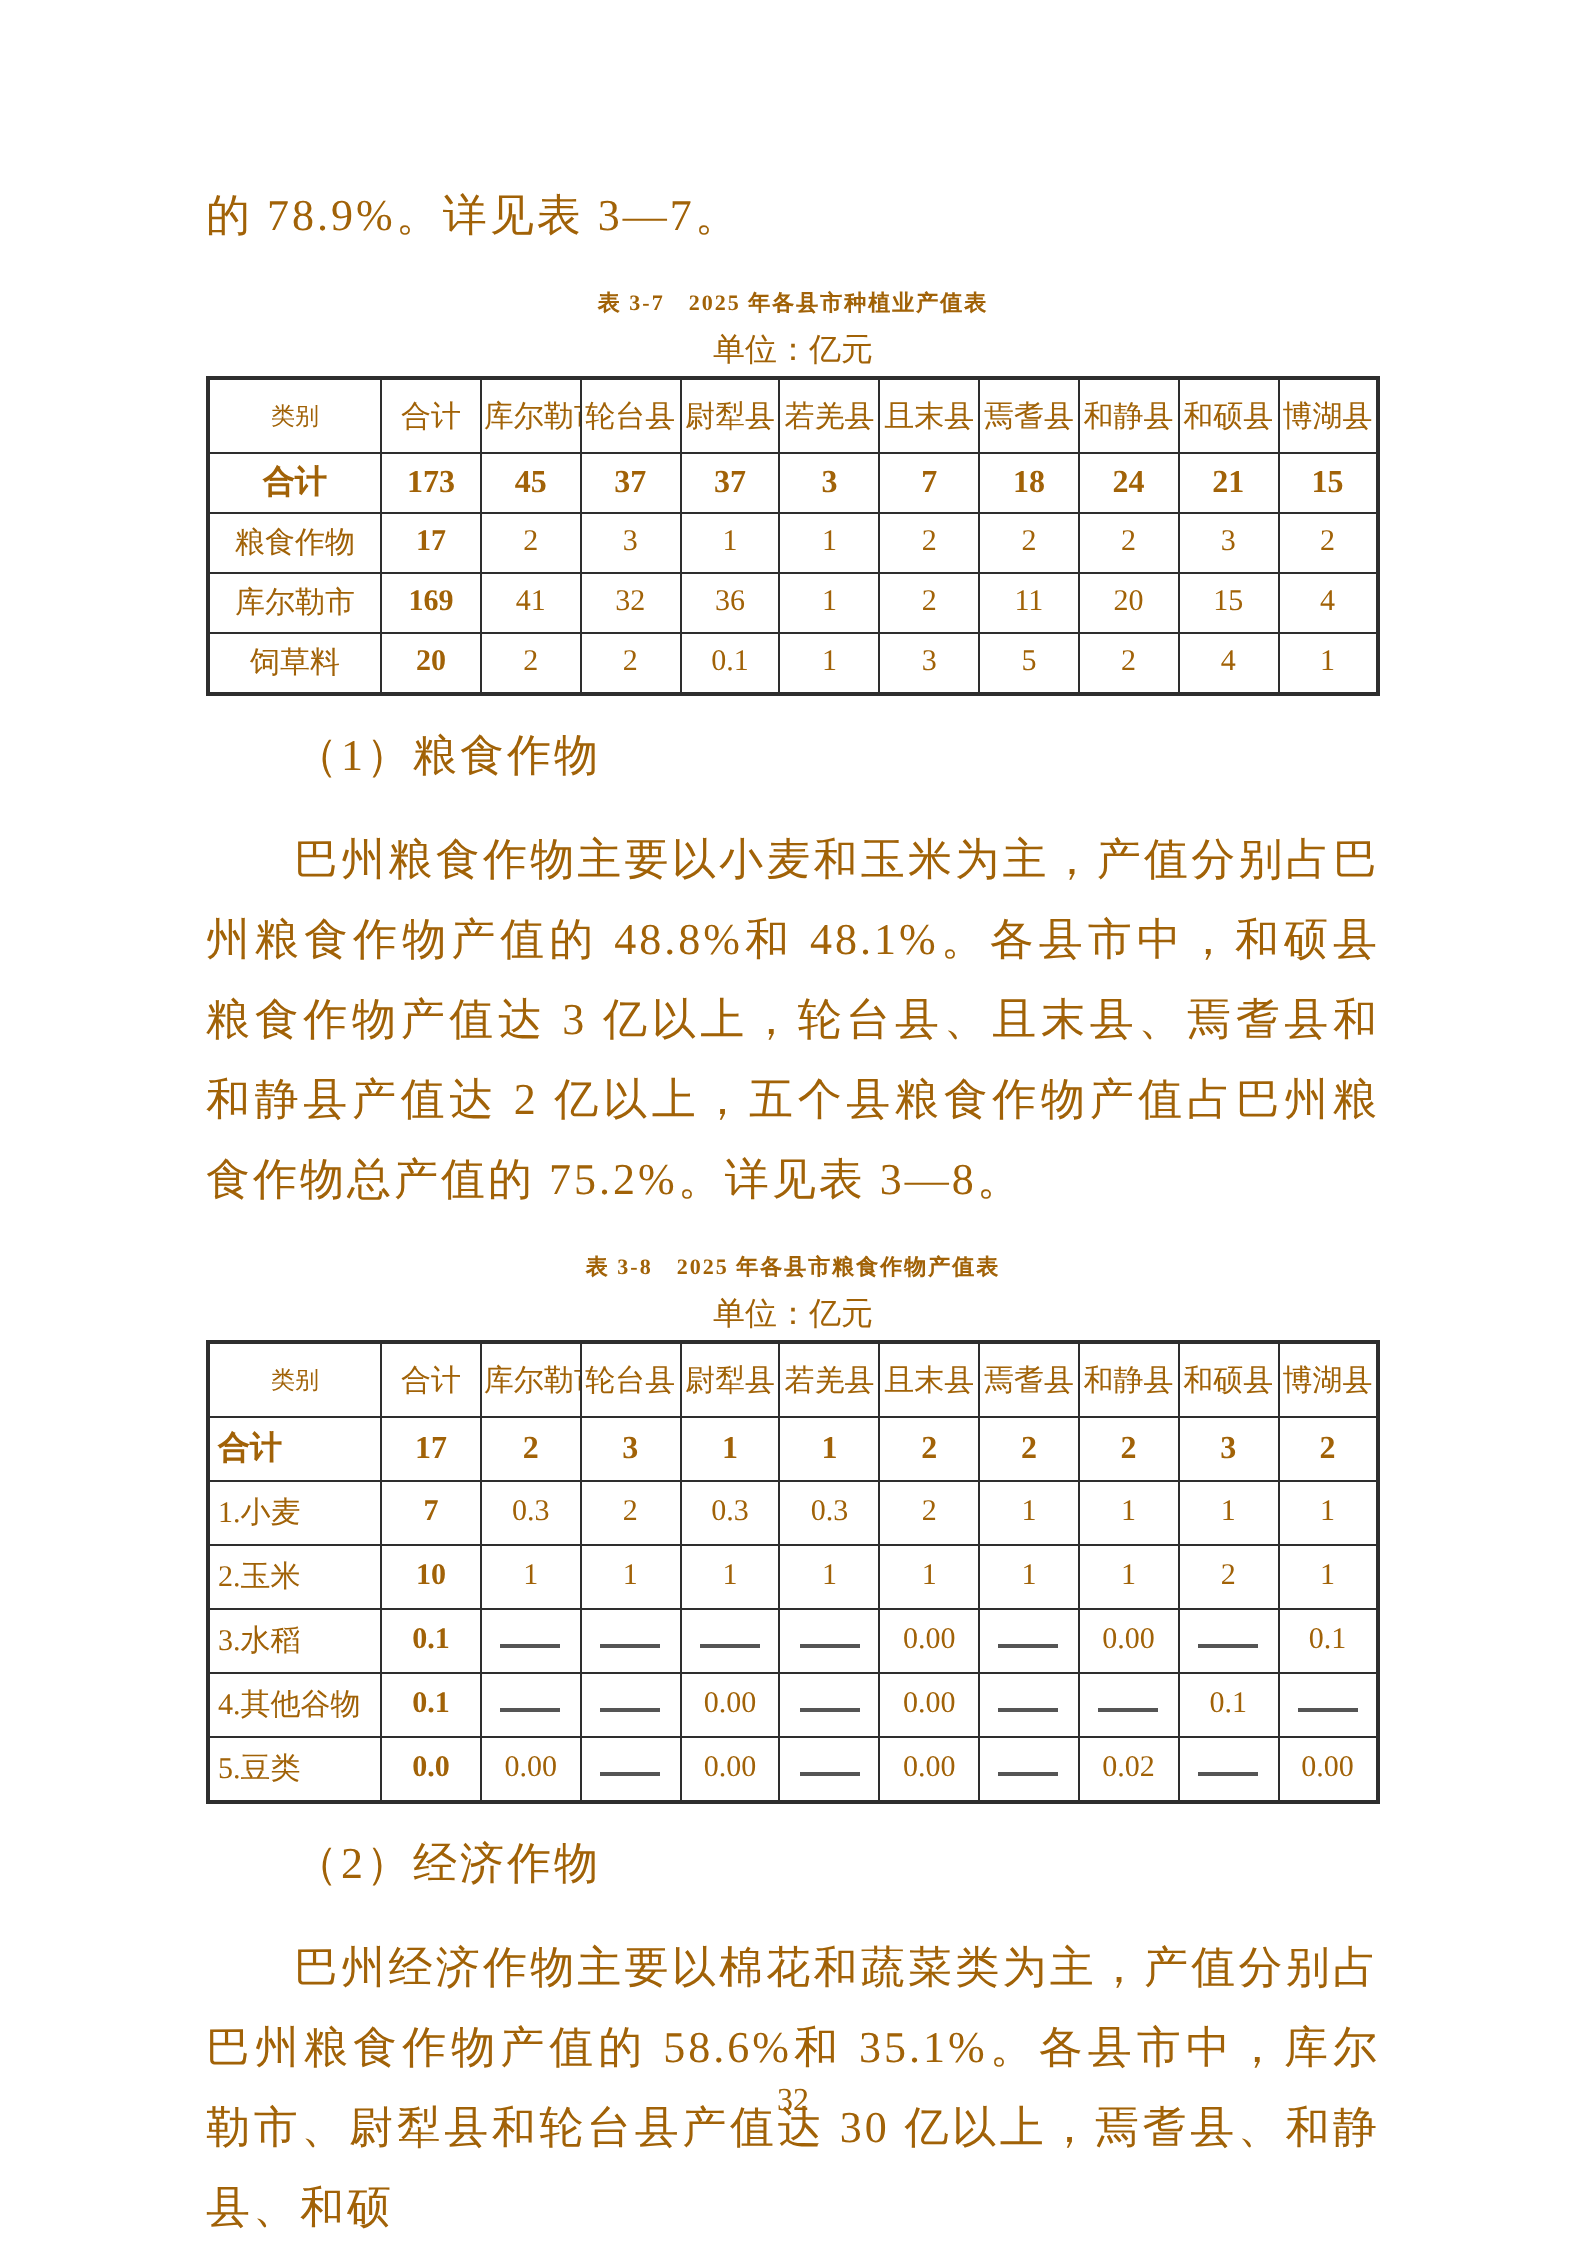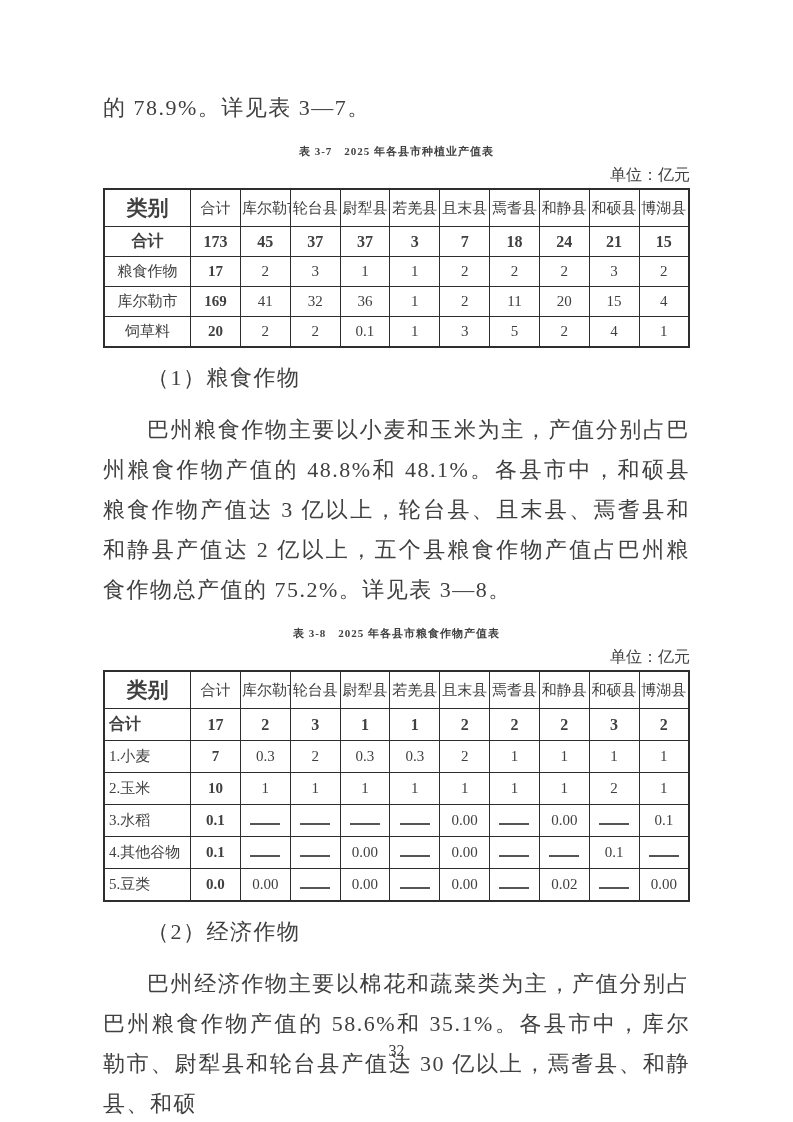--- a/index.html
+++ b/index.html
@@ -4,40 +4,40 @@
 <style>
   html,body{margin:0;padding:0;background:#888;}
   .page{
     position:relative;
     width:793px;height:1122px;
     margin:0 auto;
     background:#ffffff;
     box-sizing:border-box;
     padding:88px 103px 0 103px;
     font-family:"Liberation Serif","DejaVu Serif",serif;
-    color:#404040;
+    color:#a16207;
     overflow:hidden;
   }
   .body-text{
     font-size:22px;
     line-height:40px;
     letter-spacing:1.5px;
     text-align:justify;
     margin:0;
   }
   .indent{text-indent:2em;}
   .tbl-caption{
     text-align:center;
     font-weight:bold;
     font-size:11px;
     margin:16px 0 0 0;
     letter-spacing:1px;
   }
   .tbl-unit{
-    text-align:right;
+    text-align:center;
     font-size:16px;
     margin:6px 0 2px 0;
   }
   table{
     border-collapse:collapse;
     width:100%;
     table-layout:fixed;
     border:2px solid #2e2e2e;
   }
   th,td{
@@ -46,21 +46,21 @@
     font-size:15px;
     font-weight:normal;
     padding:0 1px;
     overflow:hidden;
     white-space:nowrap;
   }
   th{height:36px;}
   #table1 td{height:29px;}
   #table2 td{height:31px;}
   col.c-label{width:14.8%;}
-  th.col-label{font-weight:bold;font-size:21px;}
+  th.col-label{font-weight:normal;font-size:12px;}
   tr.total-row td{font-weight:bold;font-size:16px;}
   td.first-val{font-weight:bold;}
   table.labels-left td.row-label{text-align:left;padding-left:4px;}
   .blank-line{
     display:inline-block;
     width:30px;
     height:0.5em;
     border-bottom:2px solid #555;
   }
   .section-heading{

